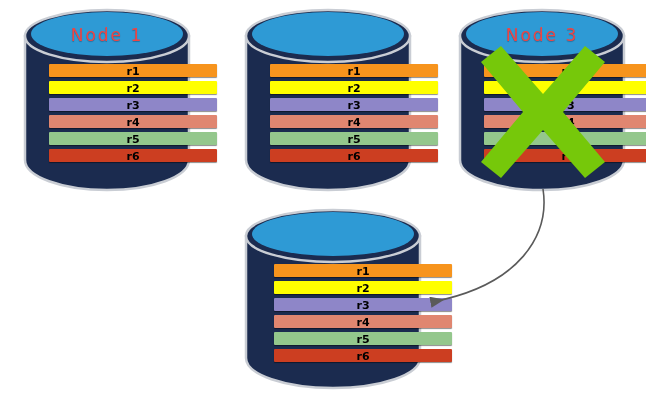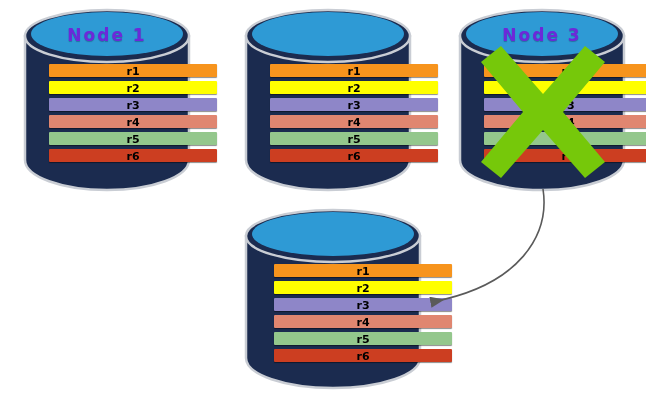--- a/index.html
+++ b/index.html
@@ -24,22 +24,22 @@
     position: absolute;
     left: 0;
     top: 0;
     overflow: visible;
   }
   .node-title {
     position: absolute;
     left: 0;
     width: 100%;
     text-align: center;
-    color: #6d28d9;
-    font-weight: bold;
+    color: #ef4444;
+    font-weight: normal;
     font-size: 17px;
     letter-spacing: 2px;
     text-shadow: 0 1px 1px rgba(0,0,0,0.25);
     pointer-events: none;
   }
   .records {
     position: absolute;
     left: 0;
     width: 100%;
   }

